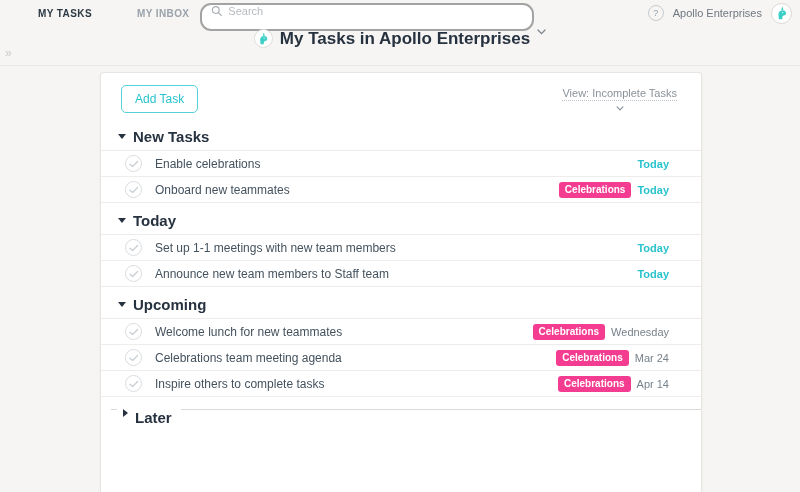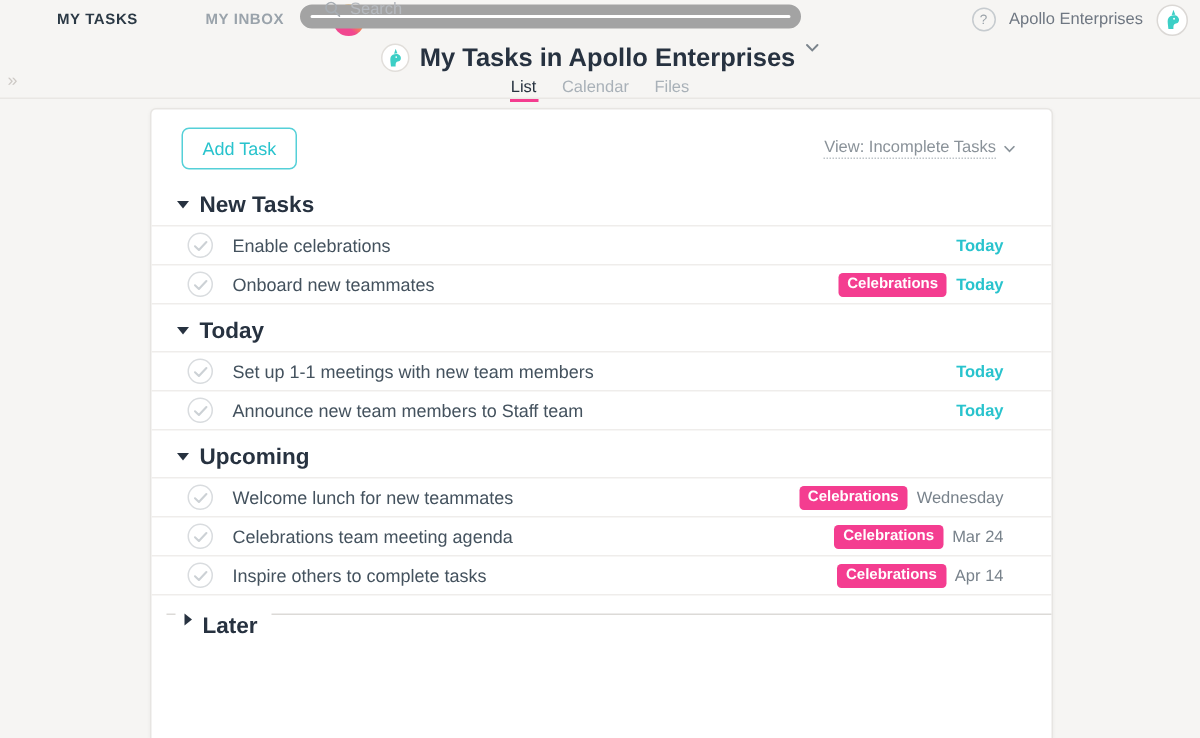--- a/index.html
+++ b/index.html
@@ -15,23 +15,23 @@
   .topbar { height:26px; display:flex; align-items:center; padding:0 8px 0 14px; position:relative; }
   .tb-tab { font-size:10px; font-weight:bold; letter-spacing:.4px; color:#9aa3ab; margin-right:21px; cursor:pointer;padding-left:24px; }
   .tb-tab.active { color:#2b3945; }
   .plus-btn {
     width:21px; height:21px; border-radius:50%;
     background:linear-gradient(225deg,var(--plus-orange,#fbab2d) 32%,var(--plus-pink,#f1478f) 62%);
     color:#fff; font-size:14px; line-height:20px; text-align:center; font-weight:bold;
     margin-left:12px; cursor:pointer; flex:none;
   }
   .search {
-    position:absolute; left:200px; top:3px; width:334px; height:16px;
-    background:#fff; border:7px solid #a3a3a3; border-radius:11px;
-    display:flex; align-items:flex-end; padding:0 9px; gap:6px;
+    position:absolute; left:200px; top:3px; width:334px; height:28px;
+    background:#fff; border:2px solid #a3a3a3; border-radius:11px;
+    display:flex; align-items:flex-start; padding:0 9px; gap:6px;
   }
   .search input {
     border:none; outline:none; background:transparent; width:100%;
     font-size:11px; color:#555; font-family:inherit;
   }
   .search input::placeholder { color:#b6babf; }
   .tb-right { margin-left:auto; display:flex; align-items:center; gap:9px; }
   .help-btn {
     width:16px; height:16px; border:1px solid #c6cbcf; border-radius:50%;
     color:#9aa2a9; font-size:9px; line-height:14px; text-align:center; cursor:pointer;
@@ -63,21 +63,21 @@
   .card {
     position:absolute; left:100px; top:72px; width:602px; bottom:0;
     background:#fff; border:1px solid #e7e5e2; border-bottom:none;
     border-radius:4px 4px 0 0; box-shadow:0 1px 3px rgba(0,0,0,.05);
   }
   .toolbar { display:flex; align-items:center; justify-content:space-between; padding:12px 24px 6px 20px; }
   .add-task {
     background:#fff; border:1px solid #55d0d8; color:var(--accent-teal,#29c3cd);
     font-size:12px; font-family:inherit; padding:6px 13px; border-radius:5px; cursor:pointer;
   }
-  .view-sel { font-size:11px; color:#8a9299; display:flex; align-items:center; gap:5px; cursor:pointer; }
+  .view-sel { font-size:11px; color:#8a9299; display:flex; align-items:center; gap:5px; cursor:pointer;flex-direction:column; }
   .view-label { border-bottom:1px dotted #bdc3c8; padding-bottom:1px; }
 
   .sec-head { display:flex; align-items:center; gap:7px; padding:9px 0 5px 17px; cursor:pointer; }
   .caret-down { width:0; height:0; border-left:4px solid transparent; border-right:4px solid transparent; border-top:5px solid var(--dark-navy,#273240); }
   .caret-right { width:0; height:0; border-top:4px solid transparent; border-bottom:4px solid transparent; border-left:5px solid var(--dark-navy,#273240); }
   .sec-label { font-size:15px; font-weight:bold; color:var(--dark-navy,#273240); }
 
   .task-list { border-bottom:1px solid #efedeb; }
   .row { display:flex; align-items:center; height:26px; padding:0 15px 0 24px; border-top:1px solid #efedeb; cursor:pointer; }
   .cb {
@@ -145,25 +145,20 @@
     <span class="title-avatar">
       <svg width="13" height="13" viewBox="0 0 20 20">
           <use href="#unicorn"></use>
         </svg>
     </span>
     <span class="page-title">My Tasks in Apollo Enterprises</span>
     <svg width="9" height="6" viewBox="0 0 9 6">
       <polyline points="1,1 4.5,4.6 8,1" fill="none" stroke="#7b848c" stroke-width="1.3" stroke-linecap="round"></polyline>
     </svg>
   </div>
-  <div class="tabs-row">
-    <span class="tab active">List</span>
-    <span class="tab">Calendar</span>
-    <span class="tab">Files</span>
-  </div>
 </div>
 
 <div class="card">
 
   <div class="toolbar">
     <button class="add-task">Add Task</button>
     <span class="view-sel">
       <span class="view-label">View: Incomplete Tasks</span>
       <svg width="8" height="5" viewBox="0 0 9 6">
         <polyline points="1,1 4.5,4.6 8,1" fill="none" stroke="#8b949b" stroke-width="1.4" stroke-linecap="round"></polyline>

